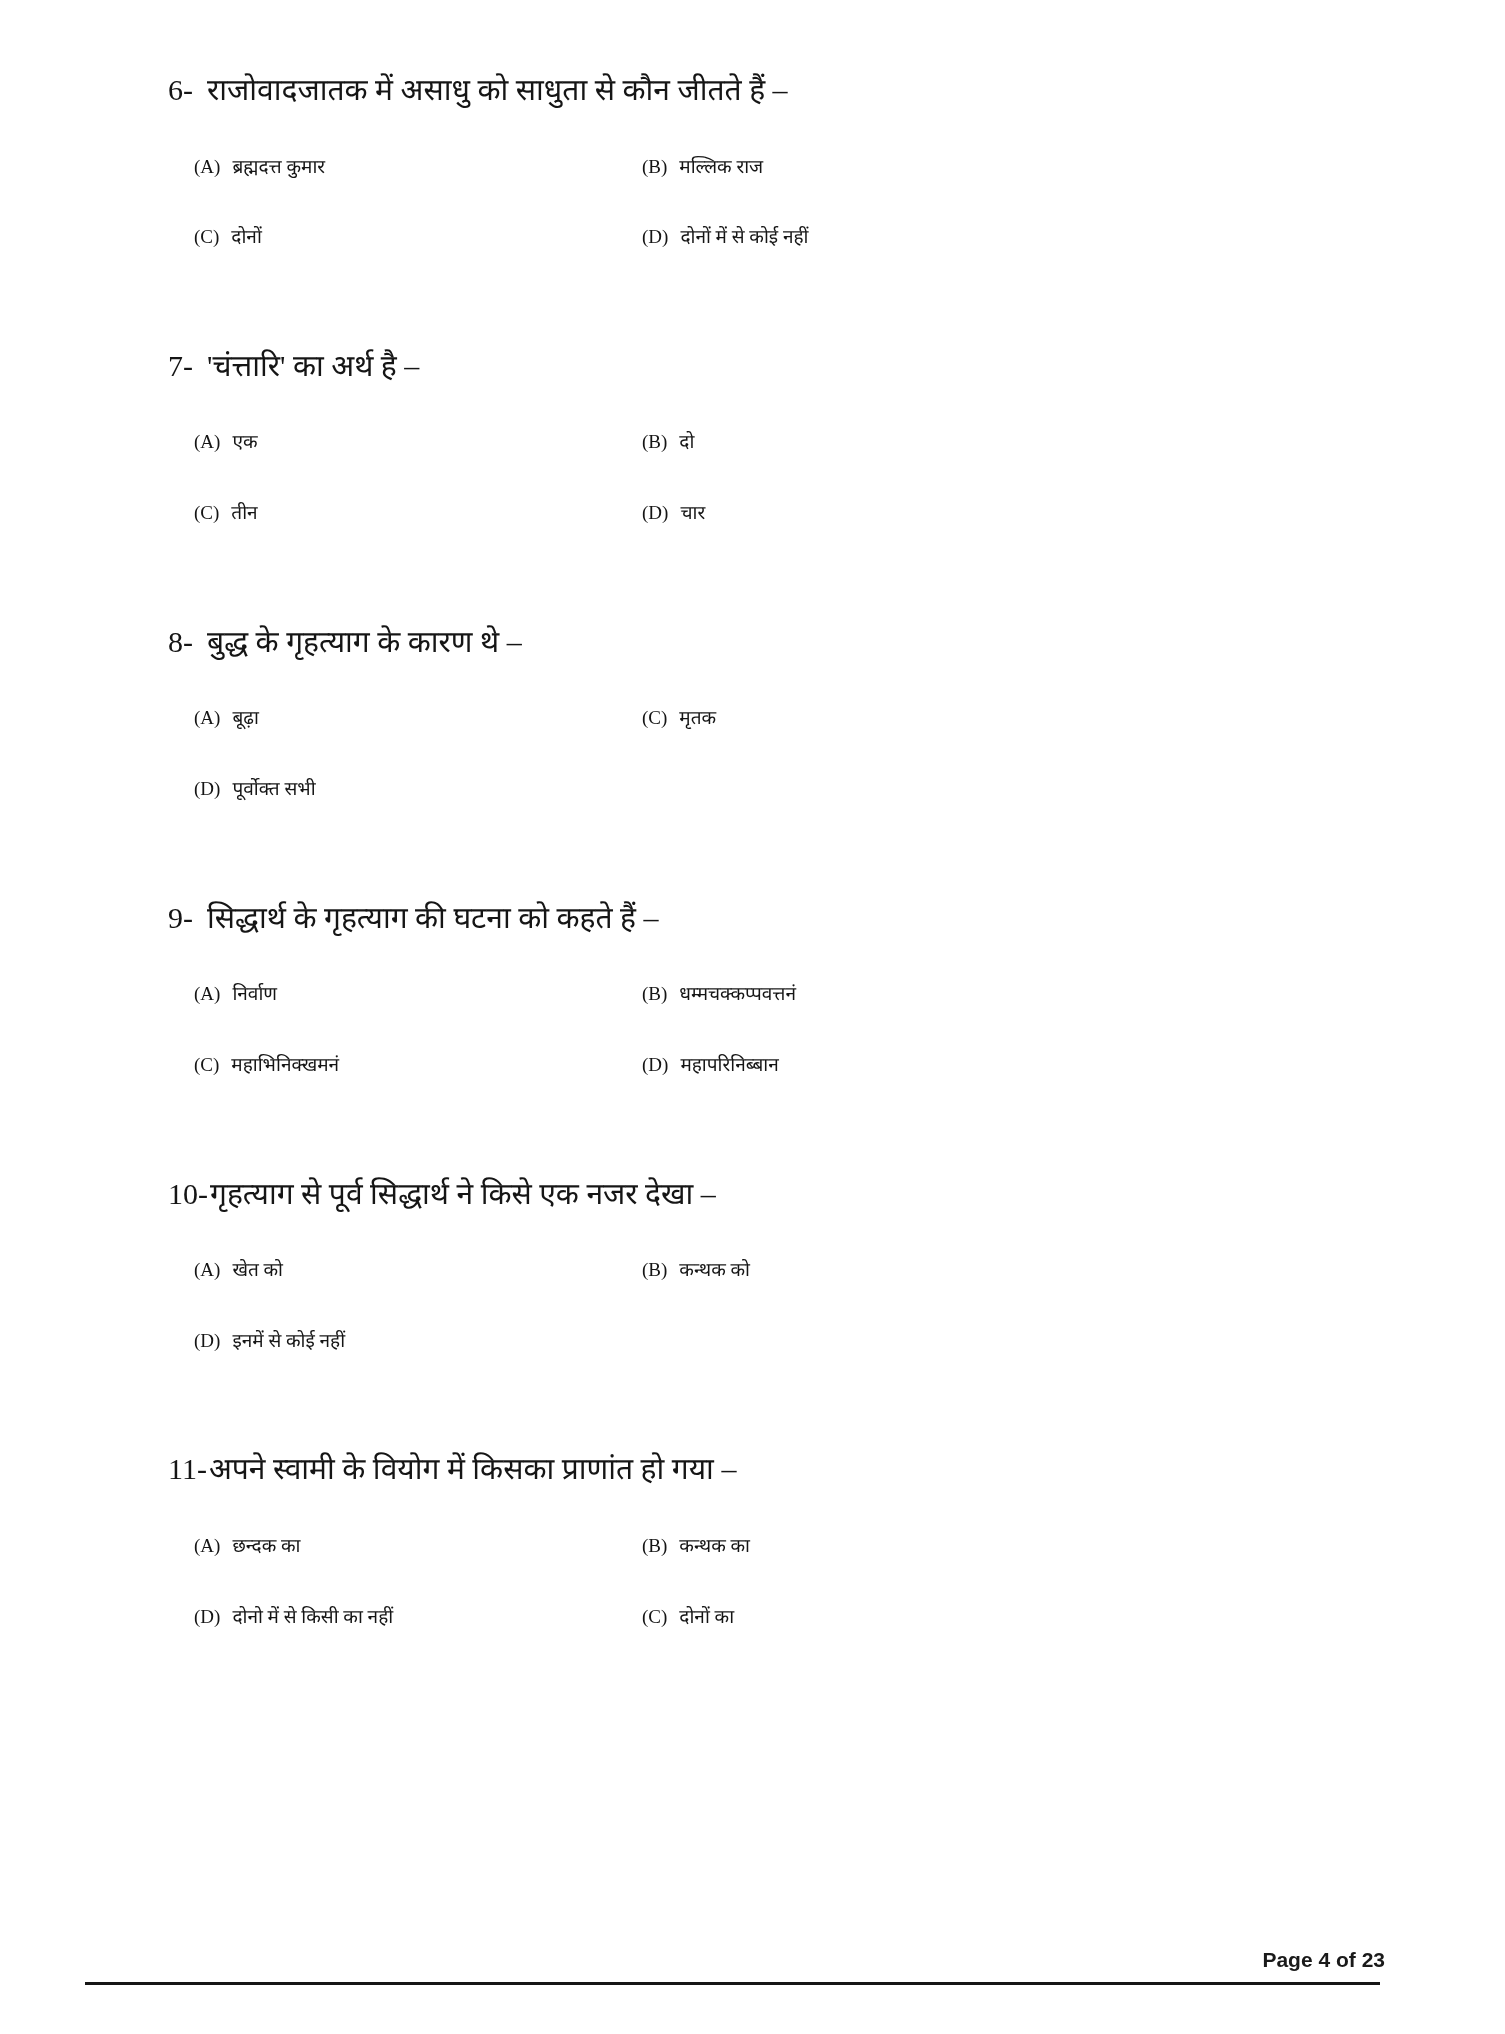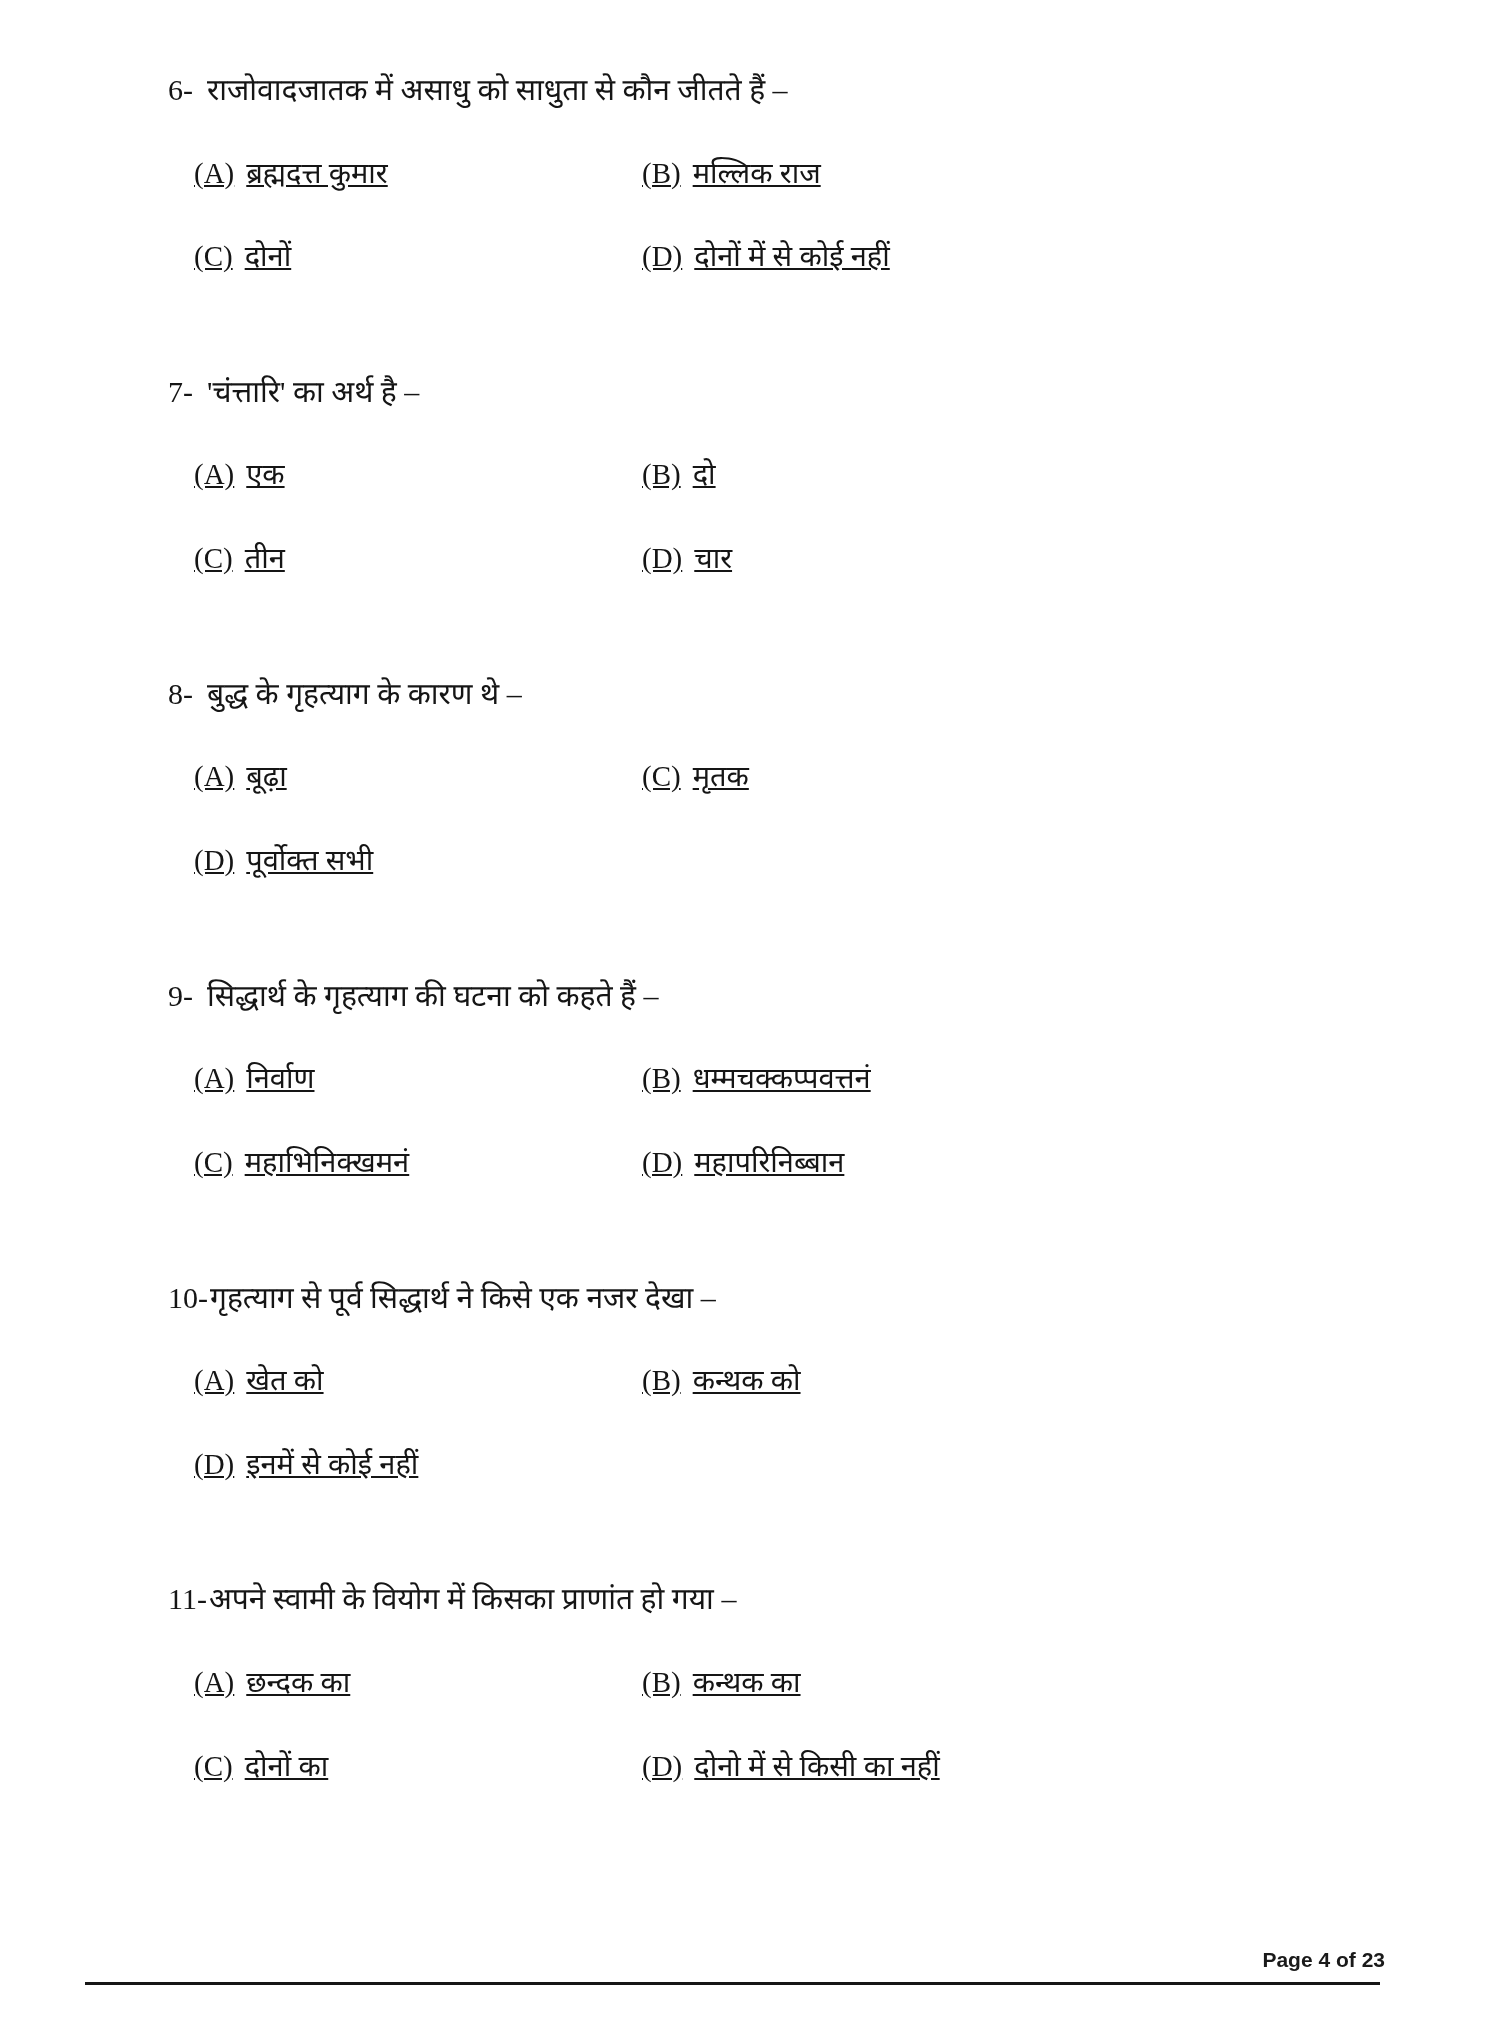--- a/index.html
+++ b/index.html
@@ -36,24 +36,23 @@
     margin-right: 2px;
   }
   .options {
     margin-left: 26px;
     margin-top: 44px;
     display: grid;
     grid-template-columns: 448px 1fr;
     row-gap: 46px;
   }
   .option {
-    font-size: 29px;
+    font-size: 19px;
     line-height: 1.3;
     white-space: nowrap;
-    text-decoration: underline;
   }
   .opt-label {
     margin-right: 12px;
   }
   .footer-rule {
     position: absolute;
     left: 85px;
     width: 1295px;
     top: 1982px;
     border-top: 3px solid #161616;
@@ -132,22 +131,22 @@
       </div>
     </div>
 
     <div class="question tight">
       <div class="q-line">
         <span class="q-num">11-</span><span class="q-text">अपने स्वामी के वियोग में किसका प्राणांत हो गया –</span>
       </div>
       <div class="options">
         <div class="option"><span class="opt-label">(A)</span><span class="opt-text">छन्दक का</span></div>
         <div class="option"><span class="opt-label">(B)</span><span class="opt-text">कन्थक का</span></div>
+        <div class="option"><span class="opt-label">(D)</span><span class="opt-text">दोनो में से किसी का नहीं</span></div>
         <div class="option"><span class="opt-label">(C)</span><span class="opt-text">दोनों का</span></div>
-        <div class="option"><span class="opt-label">(D)</span><span class="opt-text">दोनो में से किसी का नहीं</span></div>
       </div>
     </div>
 
   </div>
 
   <div class="footer-rule"></div>
   <div class="footer-text">Page 4 of 23</div>
 </div>
 
 </body></html>

